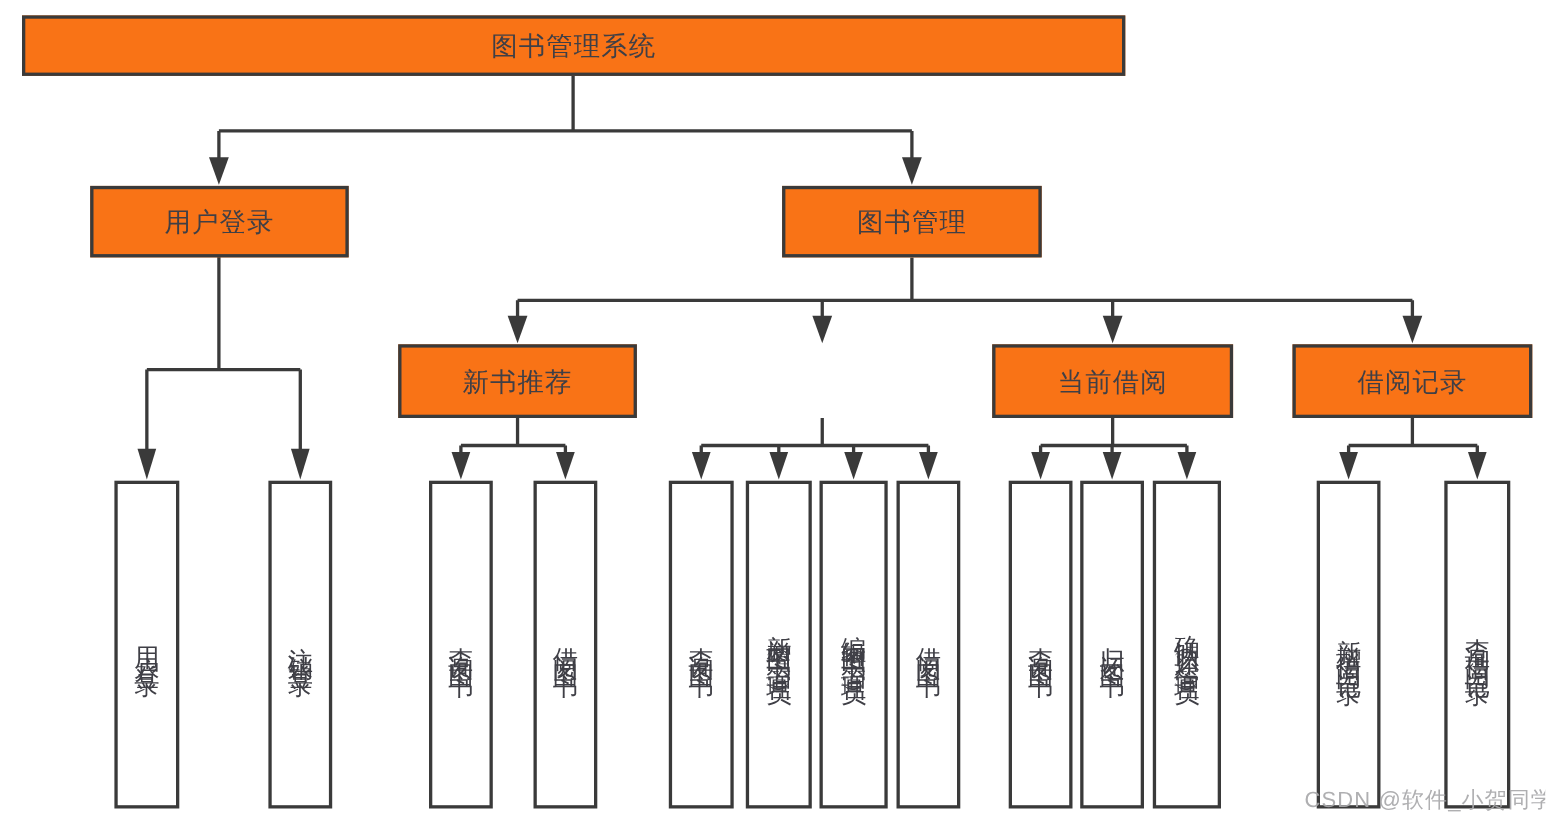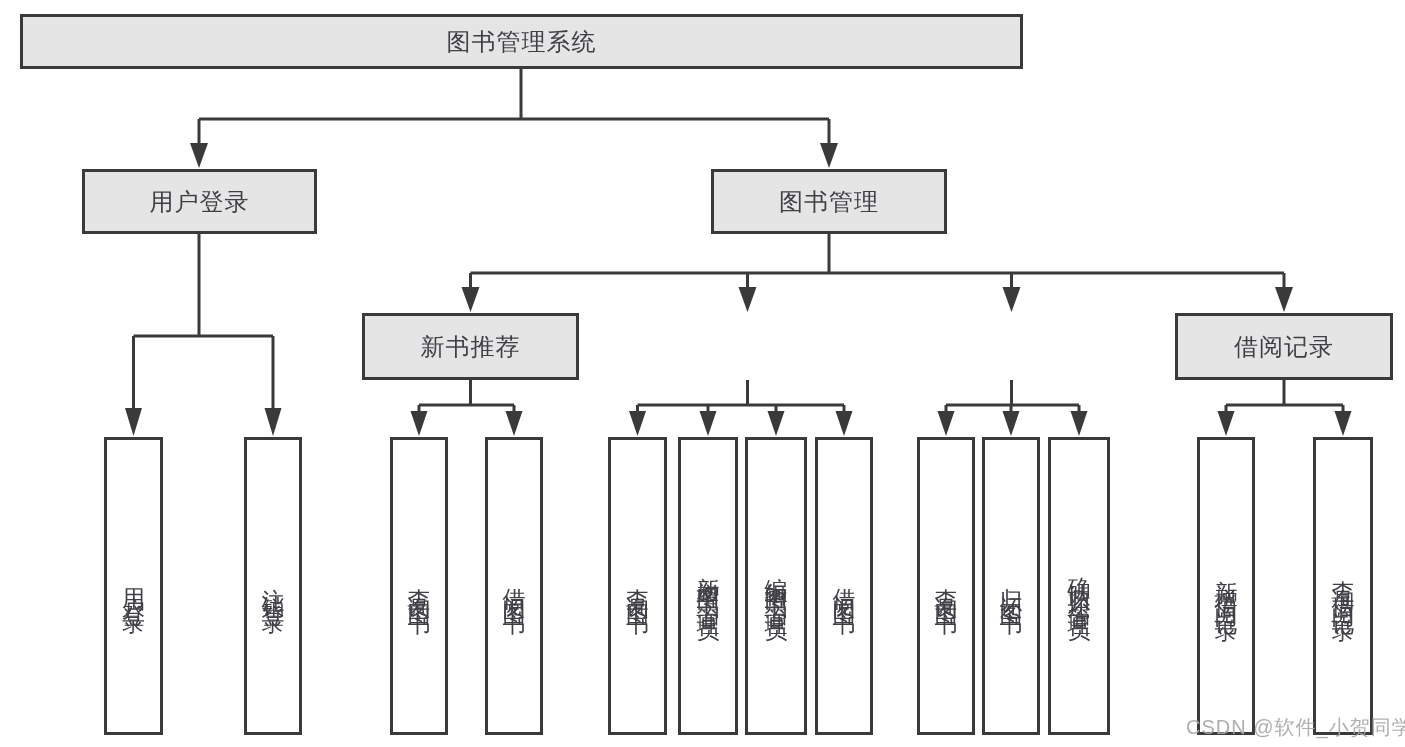--- a/index.html
+++ b/index.html
@@ -12,21 +12,21 @@
     position: relative;
     width: 1405px;
     height: 747px;
     background: #ffffff;
     overflow: hidden;
   }
   .node {
     position: absolute;
     box-sizing: border-box;
     border: 3px solid #3a3a3a;
-    background: #e5e5e5;
+    background: #f97316;
     display: flex;
     align-items: center;
     justify-content: center;
     color: #3f3f46;
     font-size: 24px;
     letter-spacing: 1px;
     z-index: 2;
   }
   .leaf {
     position: absolute;
@@ -126,20 +126,23 @@
   <div class="node" style="left:82px; top:169px; width:235px; height:65px;">
     <span>用户登录</span>
   </div>
   <div class="node" style="left:711px; top:169px; width:236px; height:65px;">
     <span>图书管理</span>
   </div>
 
   <div class="node" style="left:362px; top:313px; width:217px; height:67px;">
     <span>新书推荐</span>
   </div>
+  <div class="node" style="left:902px; top:313px; width:219px; height:67px;">
+    <span>当前借阅</span>
+  </div>
   <div class="node" style="left:1175px; top:313px; width:218px; height:67px;">
     <span>借阅记录</span>
   </div>
 
   <div class="leaf" style="left:104px; top:437px; width:59px; height:298px;">
     <span class="vtext">用户登录</span>
   </div>
   <div class="leaf" style="left:244px; top:437px; width:58px; height:298px;">
     <span class="vtext">注销登录</span>
   </div>

